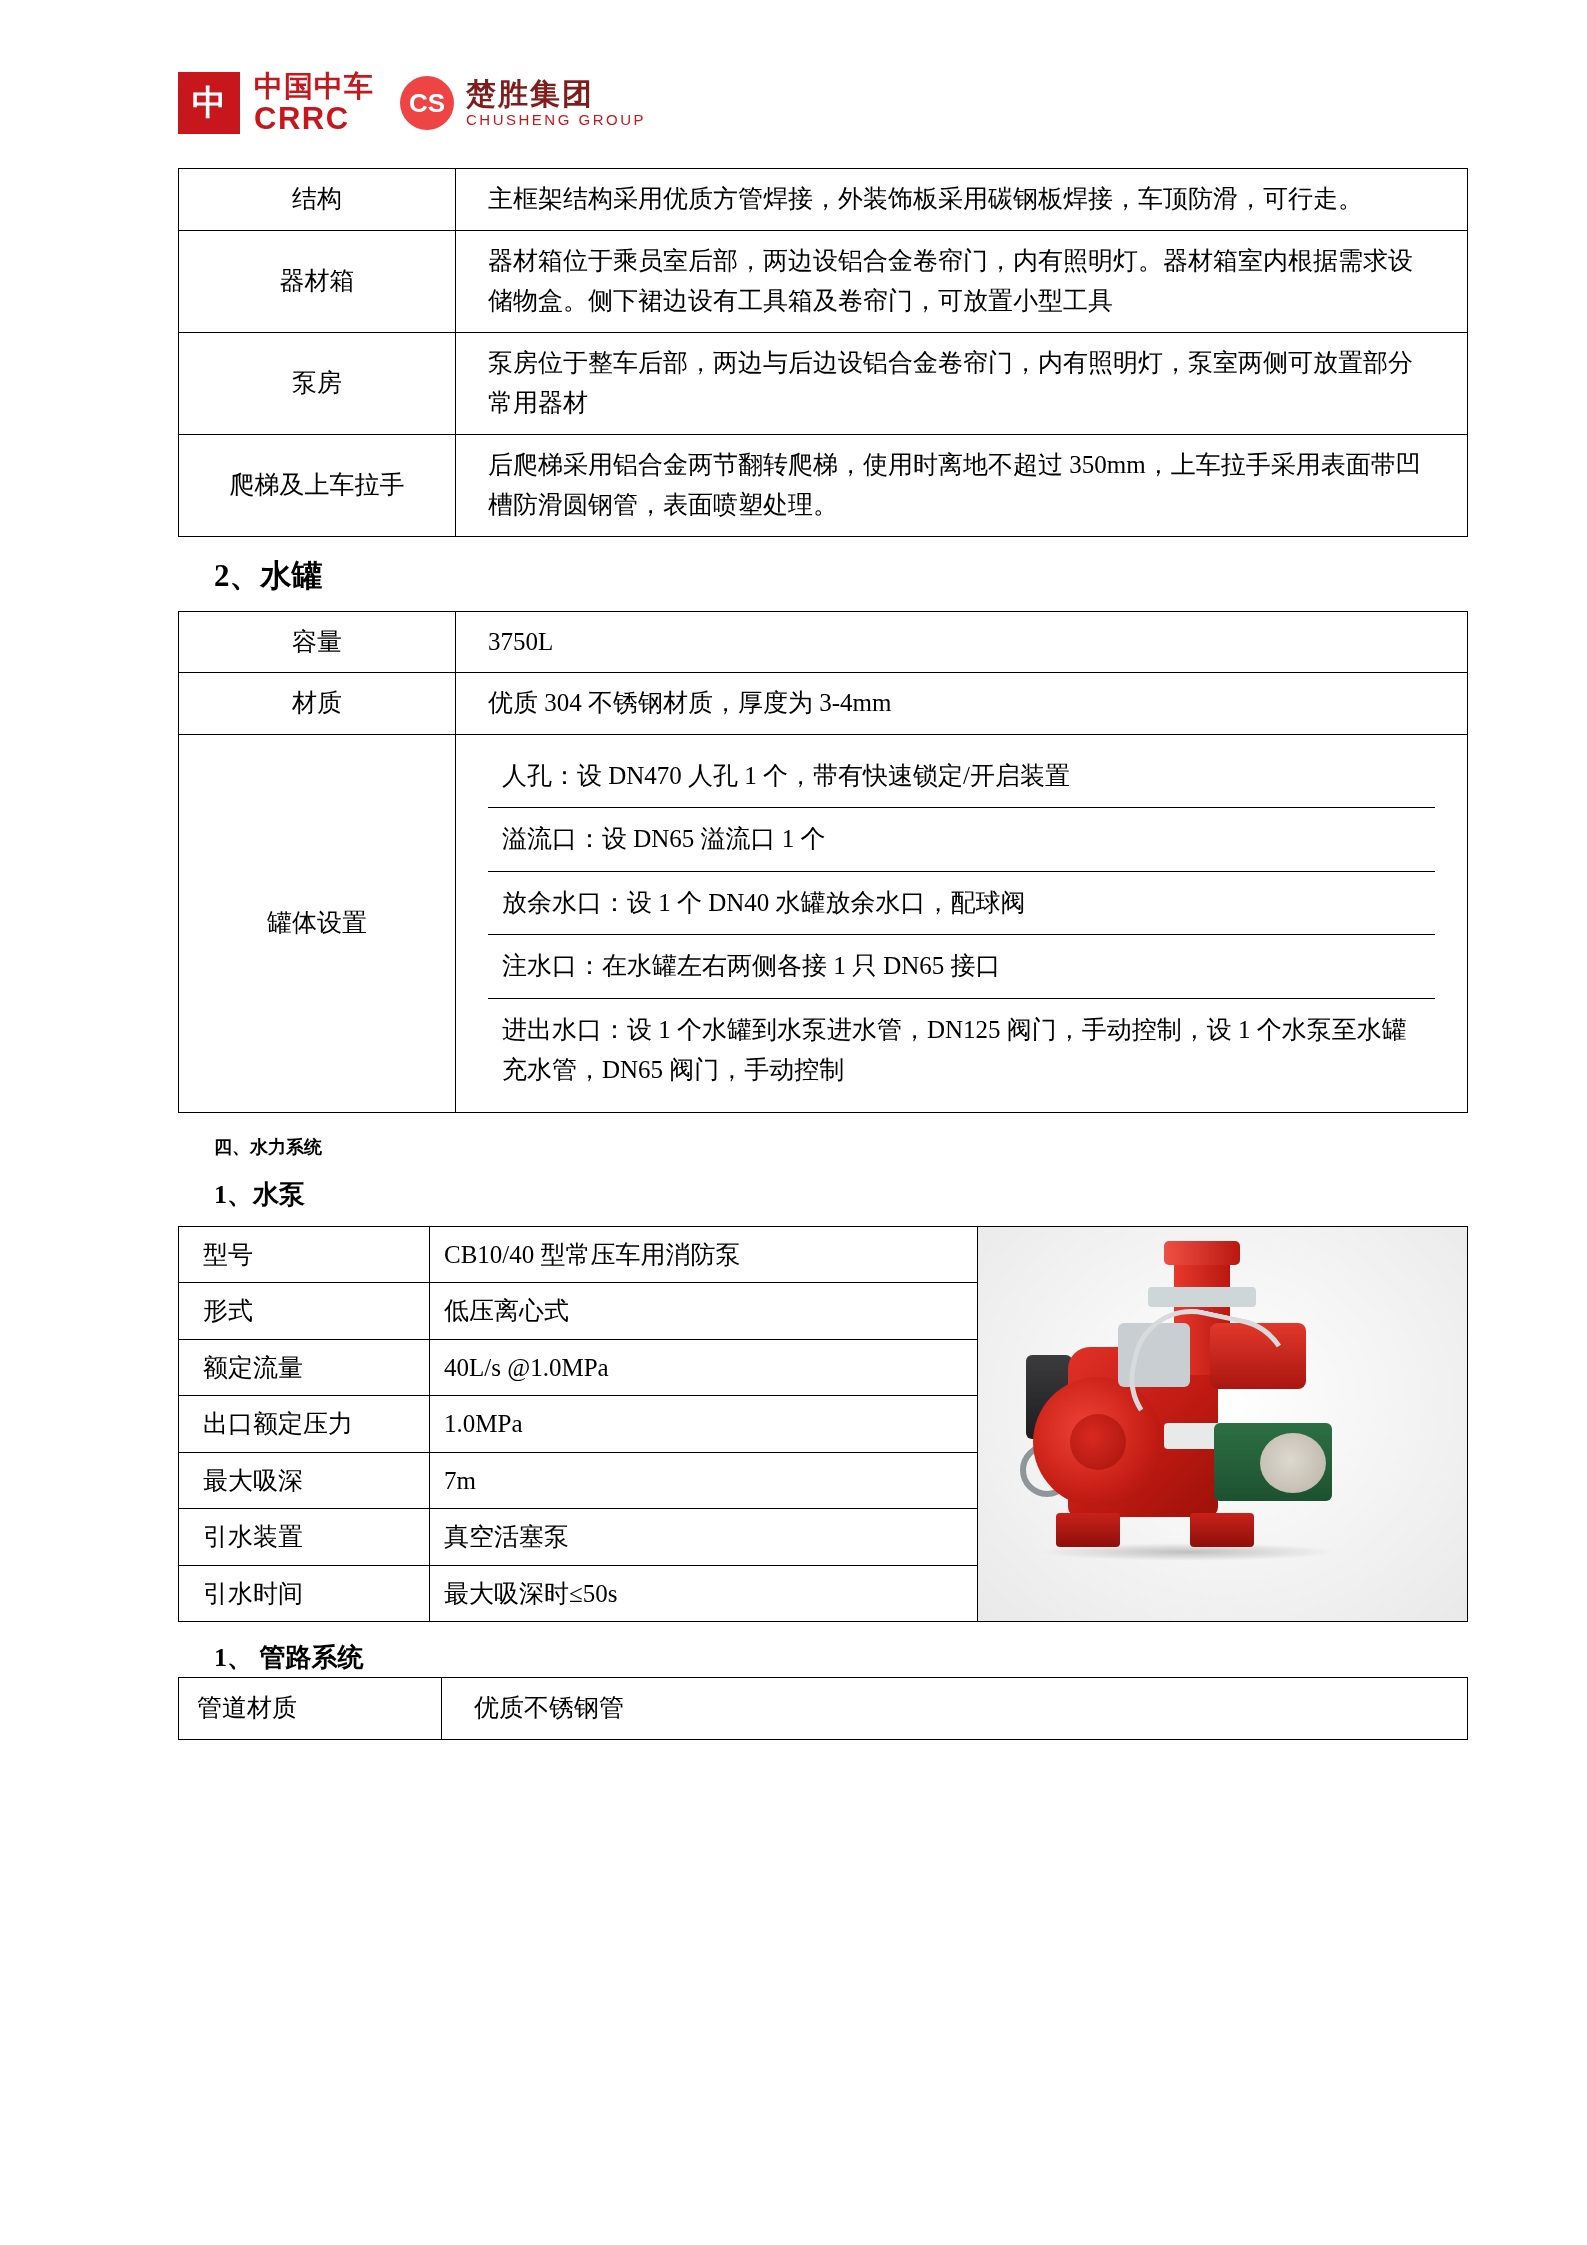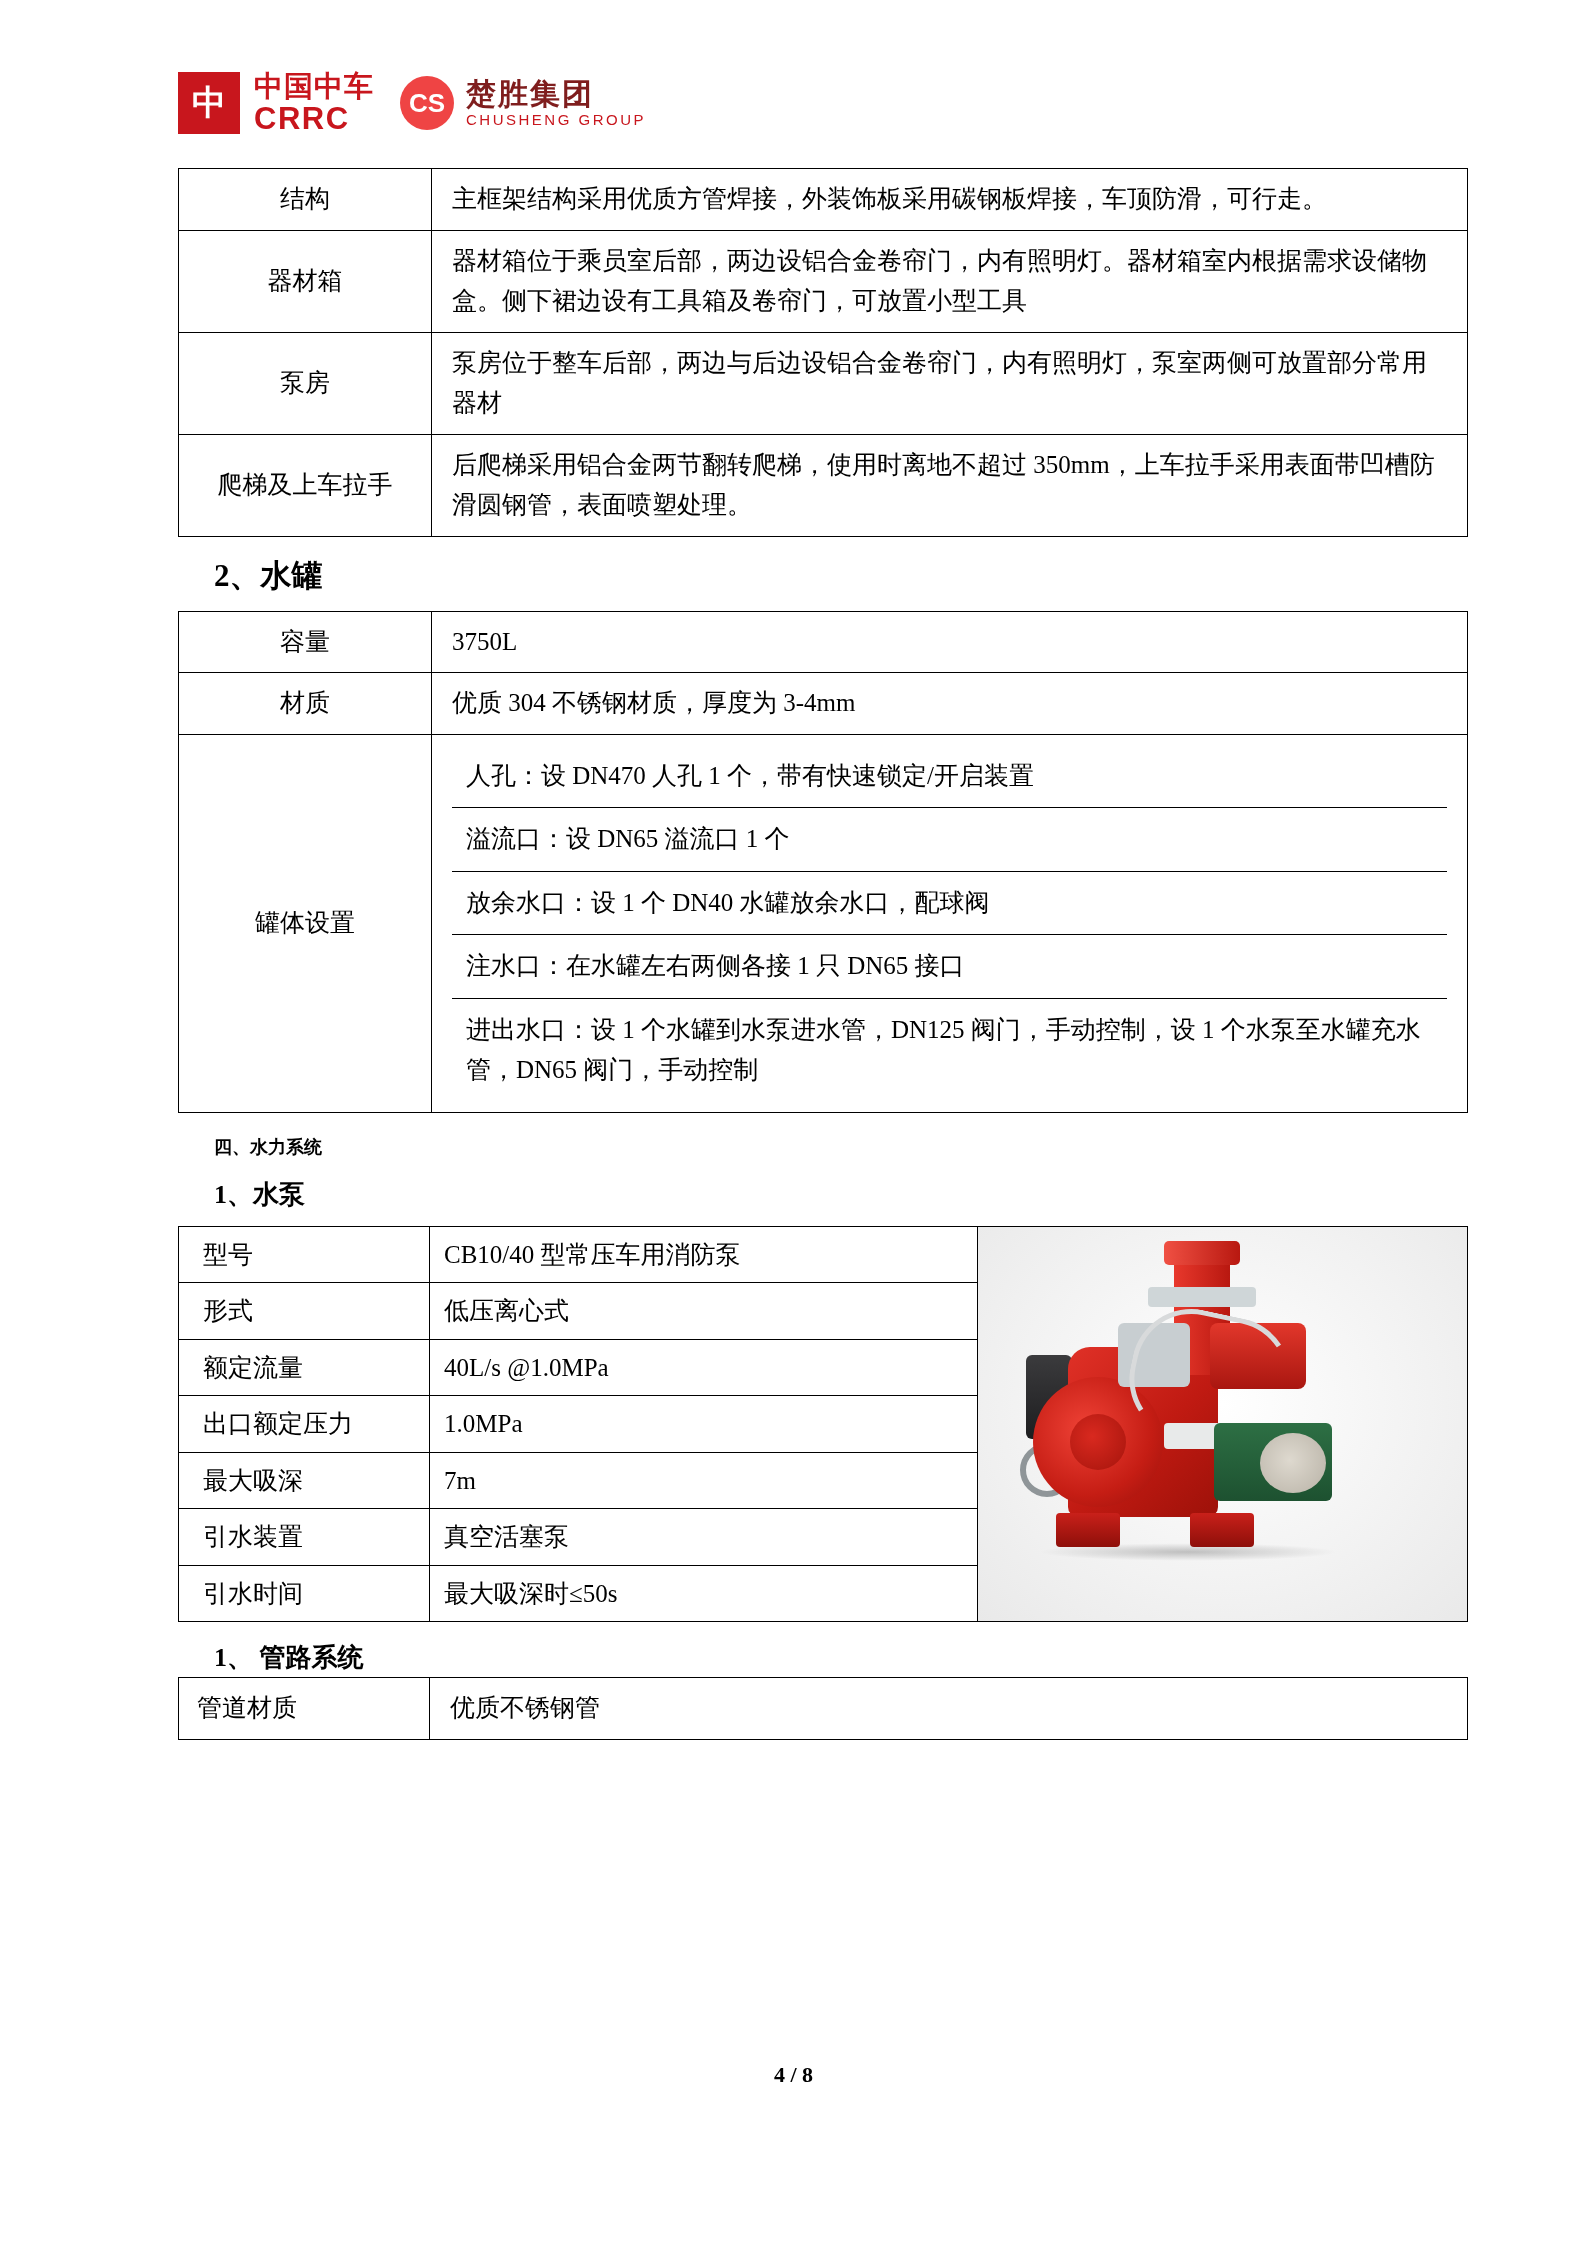--- a/index.html
+++ b/index.html
@@ -114,21 +114,21 @@
   }
 
   
   table.doc {
     border-collapse: collapse;
     width: 1290px;
     table-layout: fixed;
   }
   table.doc td {
     border: 1px solid #000000;
-    padding: 10px 20px;
+    padding: 10px 32px;
     font-size: 25px;
     line-height: 1.62;
     vertical-align: middle;
     font-family: "Liberation Serif", "DejaVu Serif", serif;
   }
   td.label {
     text-align: center;
     width: 212px;
   }
   td.value {
@@ -466,14 +466,13 @@
       <tbody>
         <tr>
           <td class="label" style="text-align:left; padding-left:18px;font-family:Liberation Serif, serif;">管道材质</td>
           <td class="value">优质不锈钢管</td>
         </tr>
       </tbody>
     </table>
 
   </div>
 
-  <div class="footer">4 / 8</div>
 </div>
 
 </body></html>

